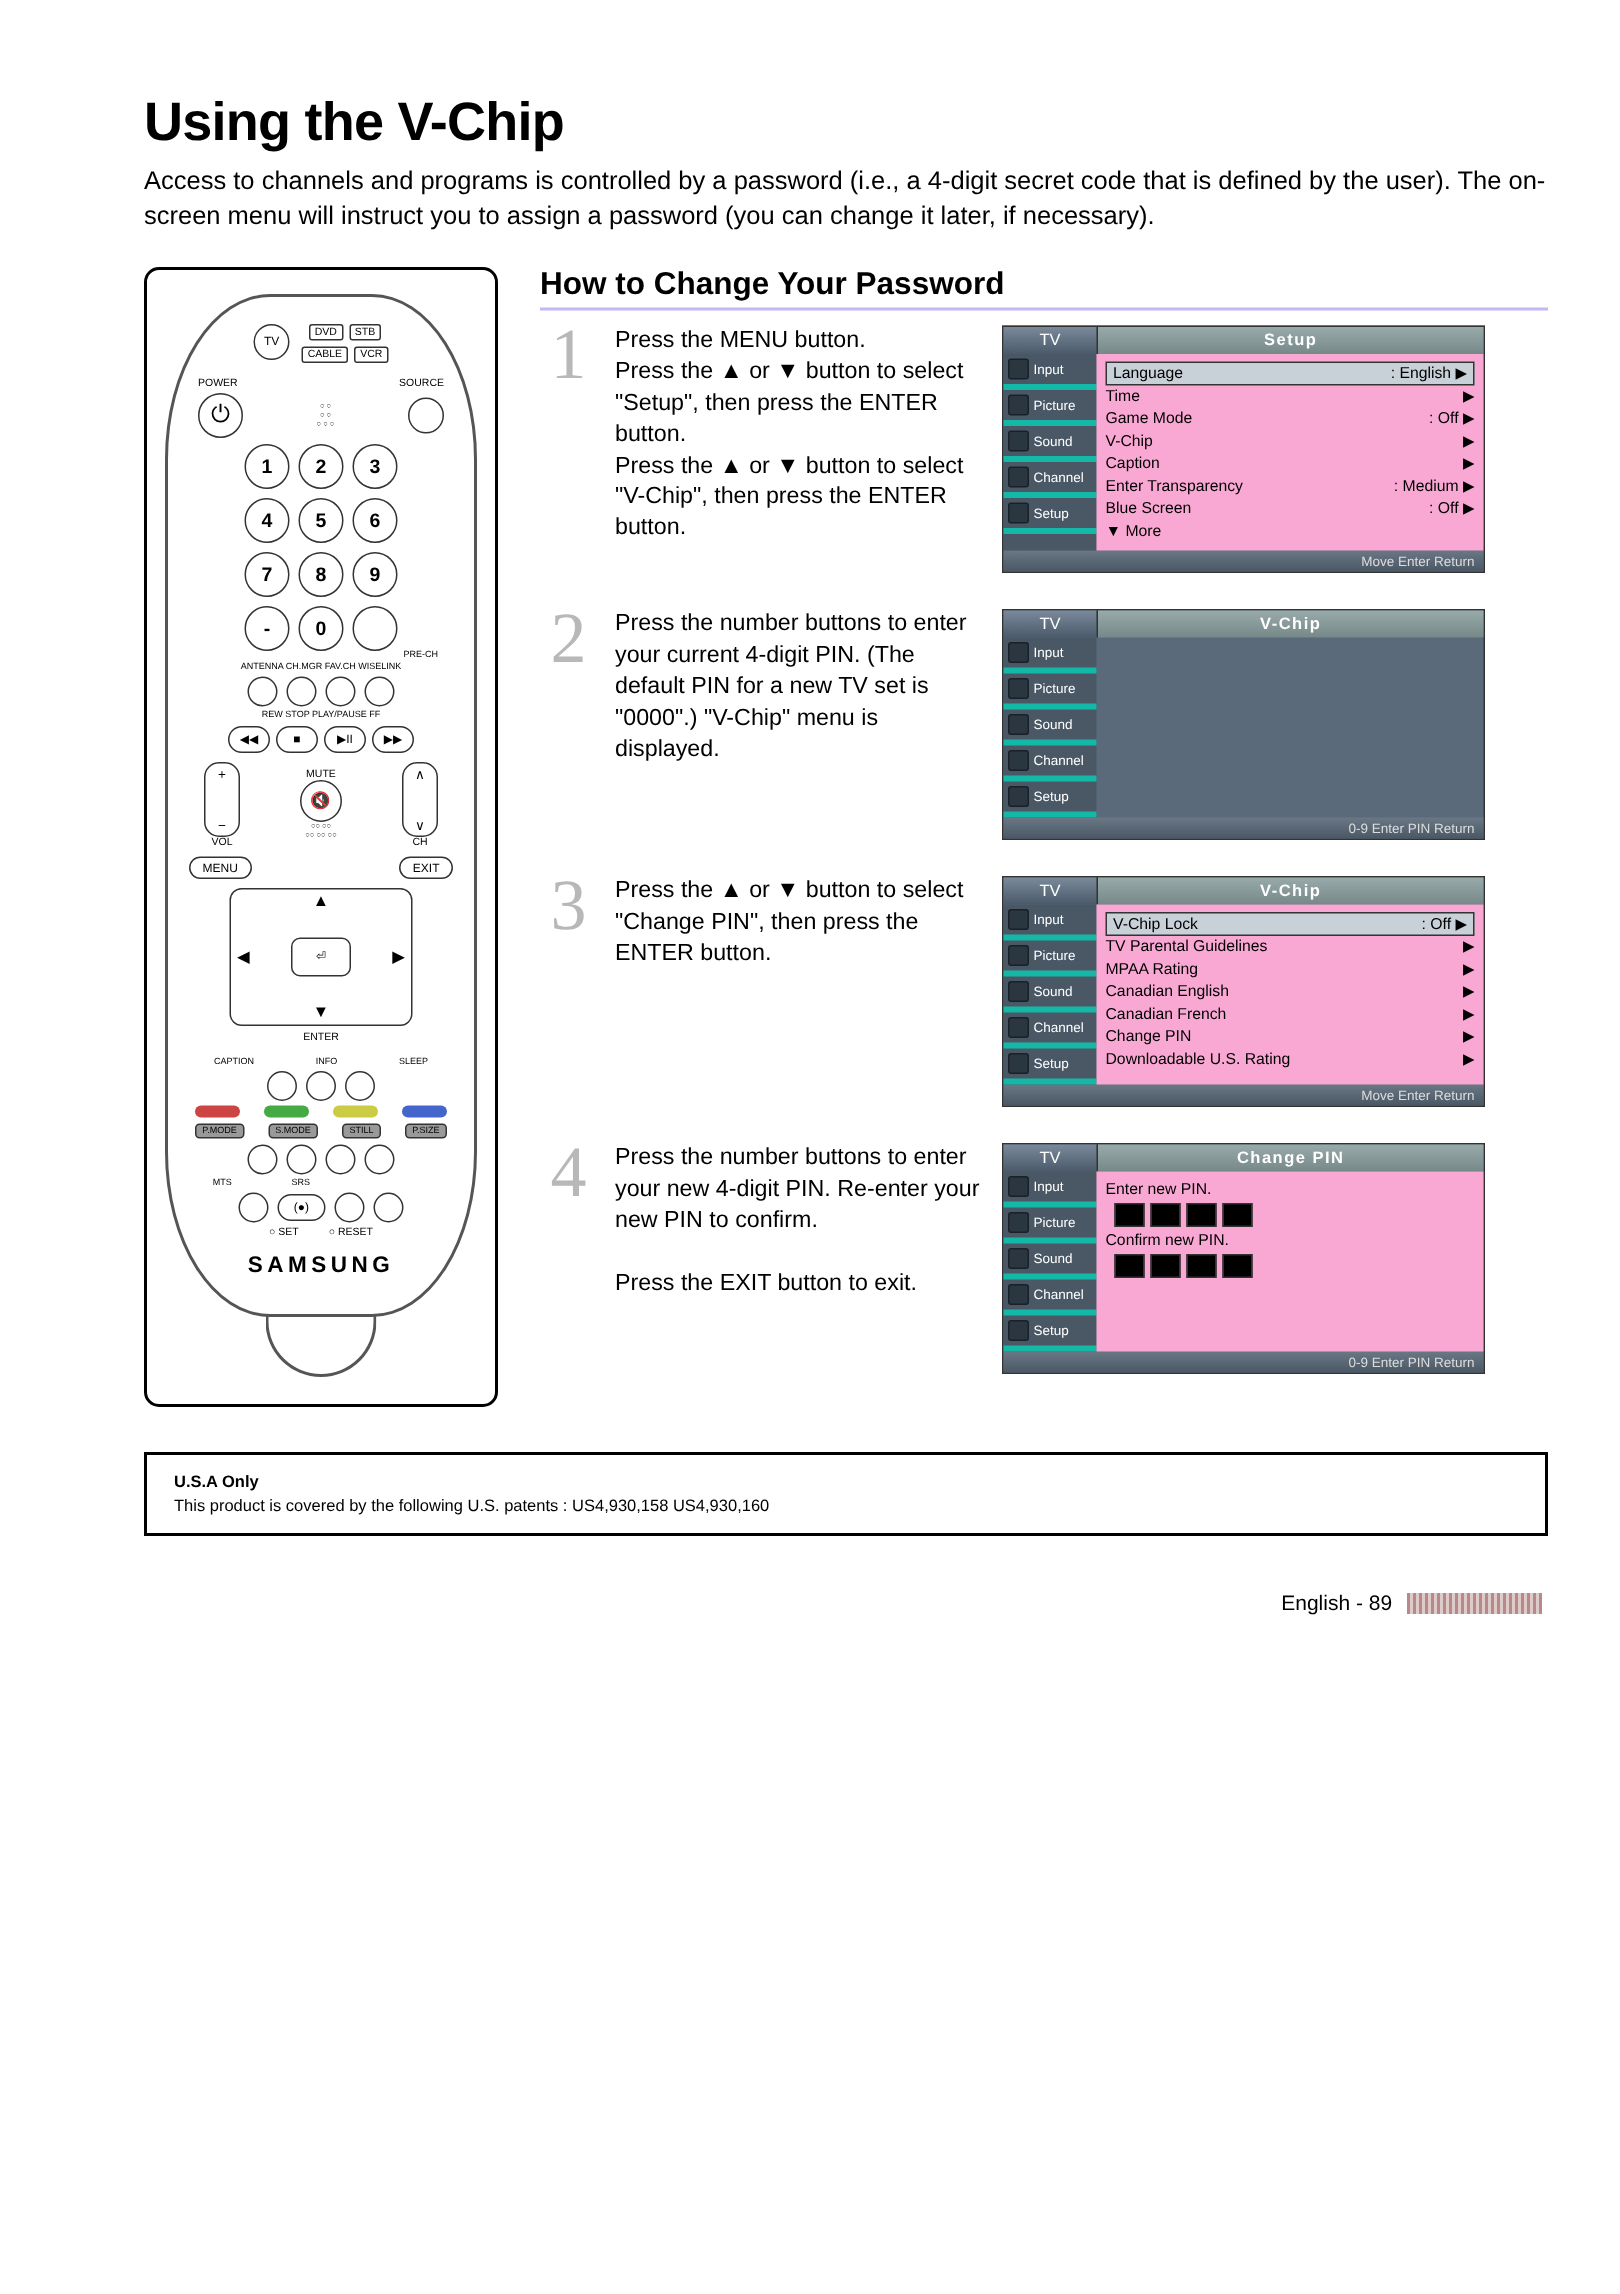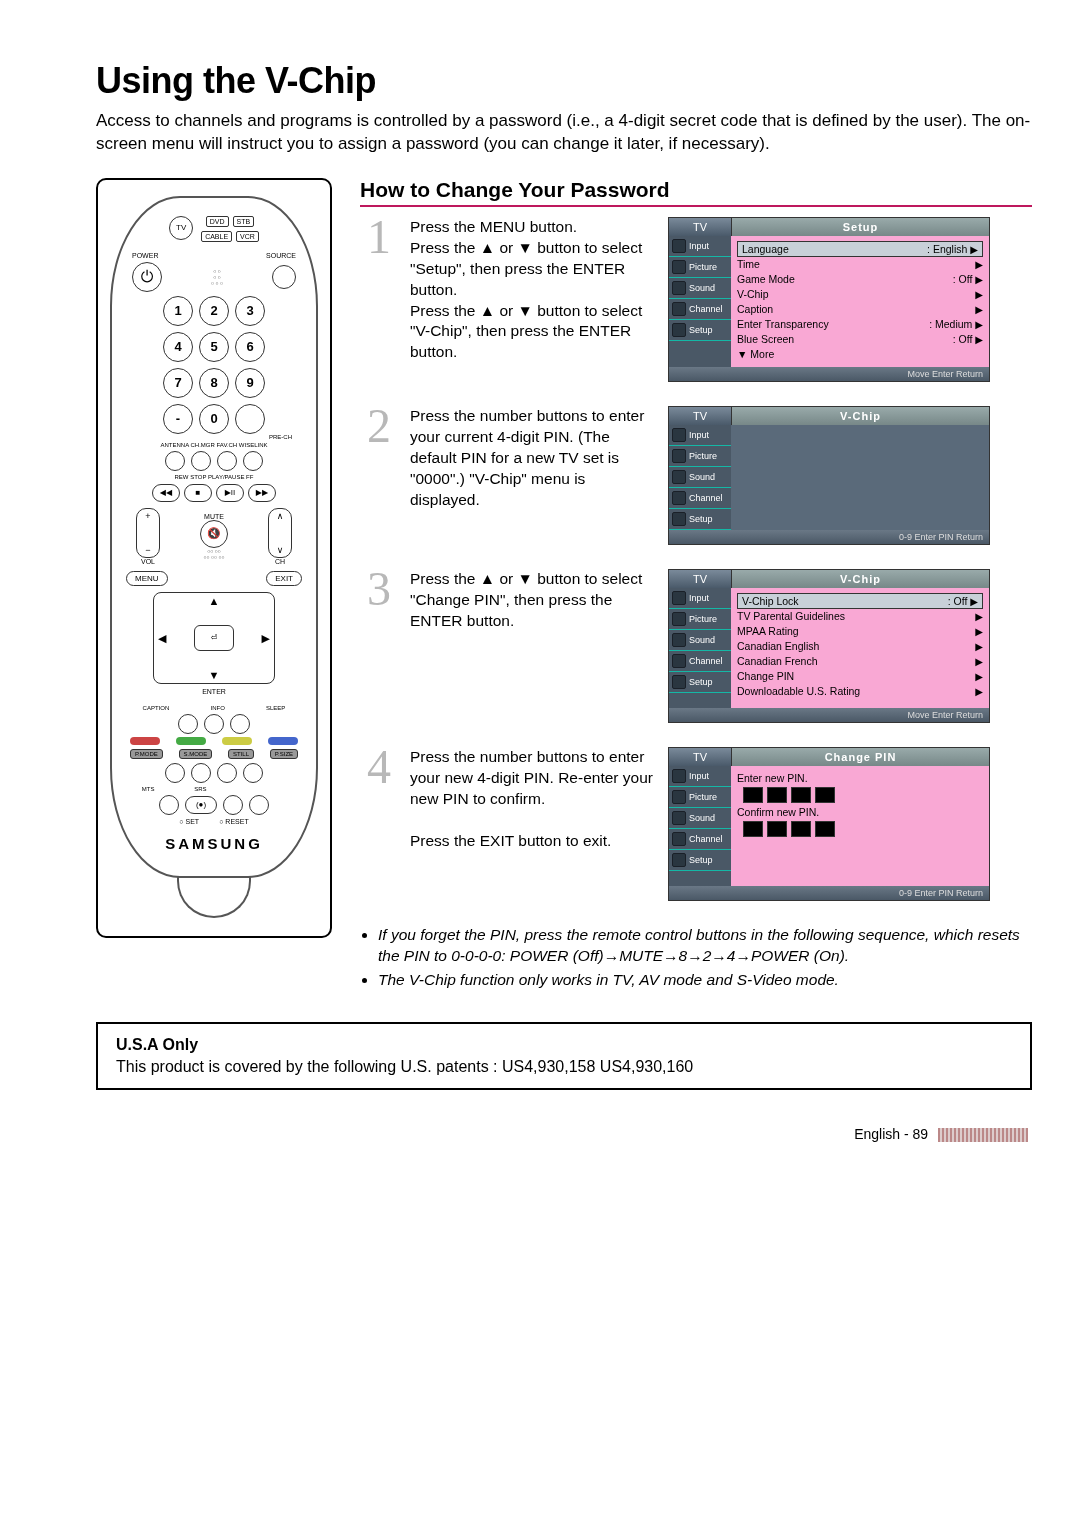--- a/index.html
+++ b/index.html
@@ -78,21 +78,21 @@
   .pillbox { border:1.5px solid #333; border-radius:3px; padding:1px 4px; font-size:6px; background:#999; color:#000;}
   .cbars{display:flex;justify-content:space-around;margin:3px 0;}
   .cbar{width:30px;height:8px;border-radius:4px;}
   .samsung { font-weight:bold; letter-spacing:3px; font-size:15px; margin-top:10px;}
   .remote-tail { width:70px; height:40px; border:2px solid #555; border-top:none; border-radius:0 0 40px 40px; margin:-2px auto 0 auto;}
 
   .section-h {
     font-size: 21px;
     font-weight: bold;
     font-family: "Arial Narrow", Arial, sans-serif;
-    border-bottom: 2px solid #be185d;
+    border-bottom: 2px solid #c4b5fd;
     padding-bottom: 3px;
     margin-bottom: 10px;
     margin-top: 0;
   }
   .step {
     display: flex;
     gap: 12px;
     margin-bottom: 24px;
     align-items: flex-start;
   }
@@ -138,21 +138,21 @@
     display:flex;
     flex-direction:column;
     font-size:9px;
     color:#fff;
   }
   .osd-side-item {
     display:flex;
     align-items:center;
     gap:3px;
     padding:3px 3px;
-    border-bottom:1px solid #14b8a6;
+    border-bottom:4px solid #14b8a6;
   }
   .osd-side-item .ic {
     width:12px;height:12px;background:#2a3640;border:1px solid #1a2028;flex-shrink:0;border-radius:2px;
   }
   .osd-main {
     flex:1;
     background:#f9a8d4;
     padding:5px 6px;
     min-height:110px;
   }
@@ -194,21 +194,21 @@
     font-style: italic;
     padding-left: 18px;
     margin:0;
     line-height:1.35;
   }
   .notes-list li { margin-bottom:3px; }
   .usa-box {
     border: 2.5px solid #000;
     padding: 12px 18px;
     margin-top: 28px;
-    font-size: 16px;
+    font-size: 11px;
   }
   .usa-box .h { font-weight:bold; margin-bottom:4px;}
   .page-foot {
     text-align: right;
     font-size: 14px;
     margin-top: 36px;
     padding-right: 4px;
   }
   .foot-bar {
     display:inline-block;
@@ -595,24 +595,20 @@
                       <span class="pin-box"></span>
                     </span>
                   </div>
                 </div>
               </div>
               <div class="osd-foot">0-9 Enter PIN            Return</div>
             </div>
           </div>
         </div>
 
-      <ul class="notes-list" id="notes-list">
-          <li>If you forget the PIN, press the remote control buttons in the following sequence, which resets the PIN to 0-0-0-0: POWER (Off)→MUTE→8→2→4→POWER (On).</li>
-          <li>The V-Chip function only works in TV, AV mode and S-Video mode.</li>
-        </ul>
     </div>
   </div>
 
   <div class="usa-box">
     <div class="h">U.S.A Only</div>
     <div>This product is covered by the following U.S. patents : US4,930,158 US4,930,160</div>
   </div>
 
   <div class="page-foot">
     <span>English - 89</span>

